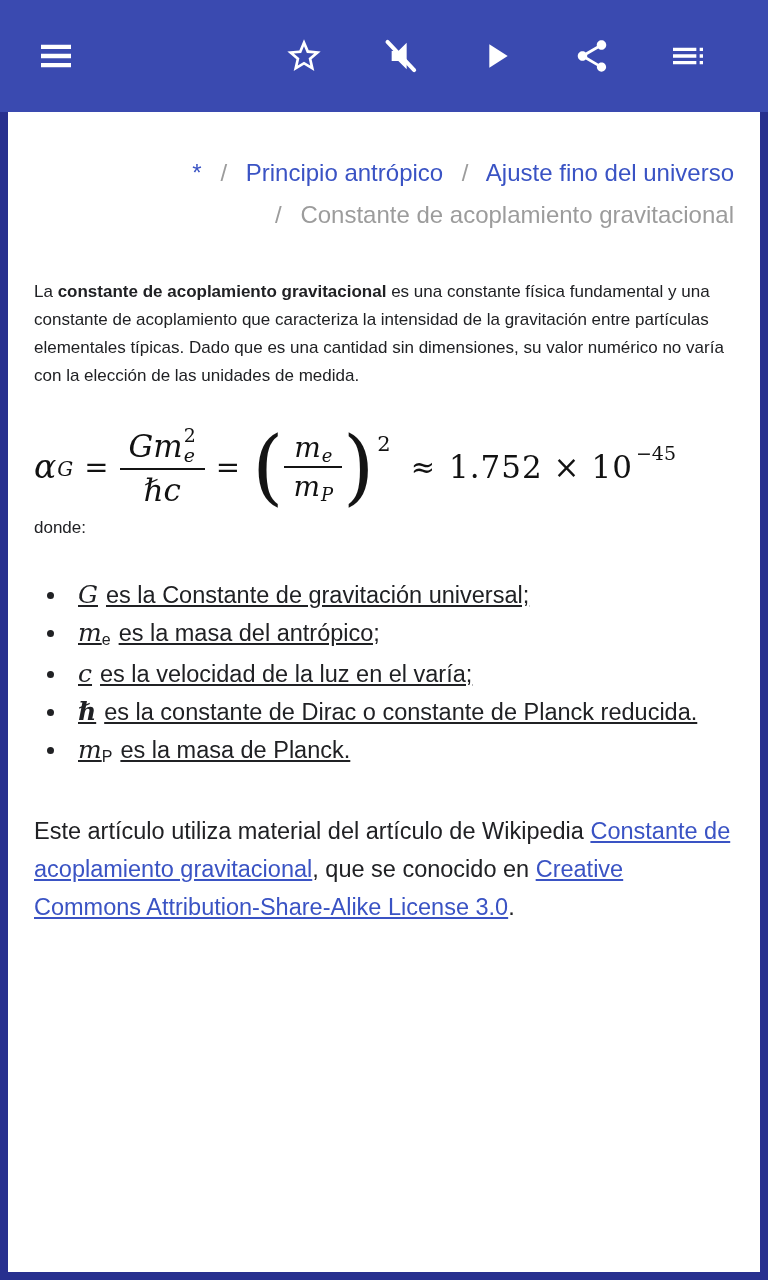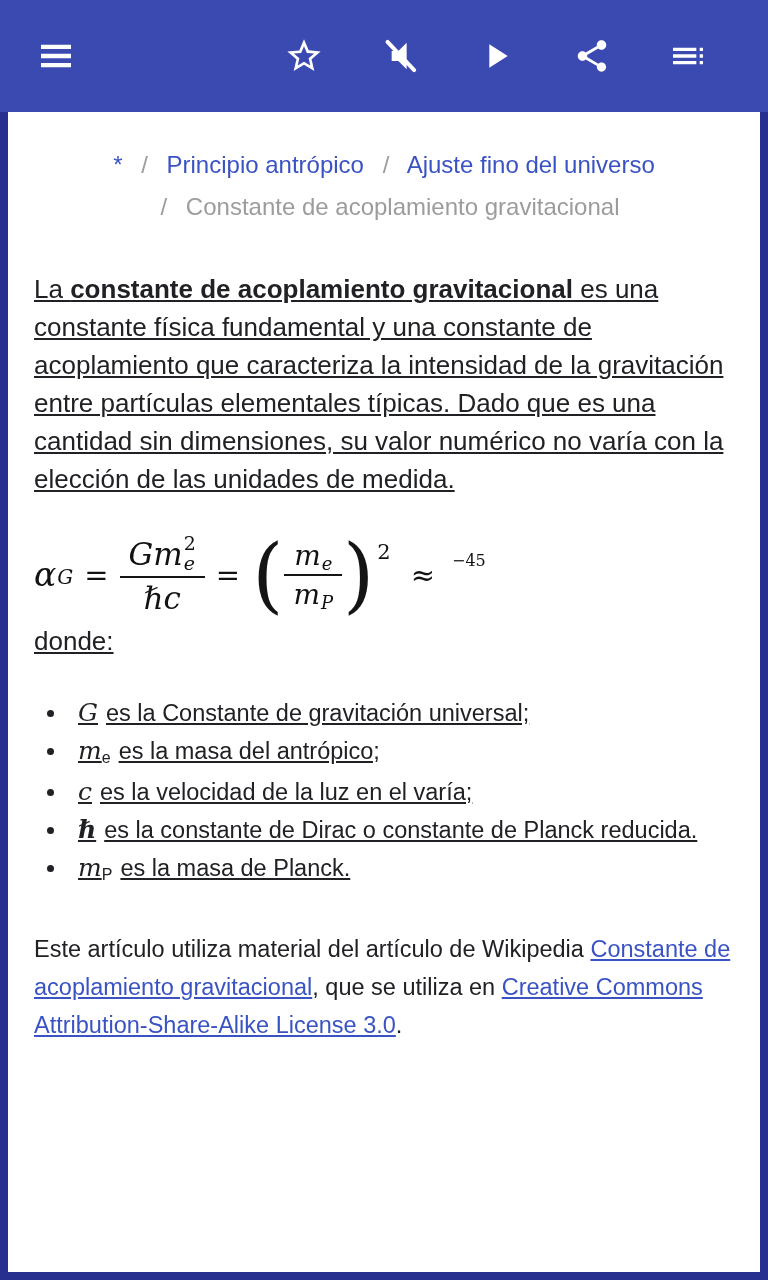--- a/index.html
+++ b/index.html
@@ -33,30 +33,30 @@
   .actions .iconbtn{ width:96px; }
   .iconbtn svg{ display:block; }
   
   .page{
     margin:0 8px 8px; height:1160px;
     background:var(--page-bg);
     padding:0 26px; overflow:hidden;
   }
   
   .breadcrumb{
-    margin-top:32px; text-align:center;
+    margin-top:40px; text-align:right;
     font-size:24px; line-height:42px;
   }
   .crumb{ color:var(--link); text-decoration:none; cursor:pointer; }
   .crumb.current{ color:var(--muted); cursor:default; }
   .sep{ color:var(--muted); margin:0 12px; }
   .crumb-group{ white-space:nowrap; }
   
   .para{
-    margin:42px 0 0; font-size:26px; line-height:38px; color:var(--text);text-decoration:underline;
+    margin:42px 0 0; font-size:17px; line-height:28px; color:var(--text);
   }
   .para.tight{ margin-top:30px; }
   .bold{ font-weight:700; }
   
   .formula{
     display:flex; align-items:center;
     margin:34px 0 4px; color:#121212;
   }
   .mi{ font-family:"DejaVu Serif",serif; font-style:italic; font-size:31px; }
   .mi.lg{ font-size:33px; }
@@ -73,21 +73,21 @@
   .st.sub{ font-family:"DejaVu Serif",serif; font-style:italic; }
   .sm .mi{ font-size:28px; }
   .ssub{ font-family:"DejaVu Serif",serif; font-style:italic; font-size:18px;
          display:inline-block; transform:translateY(8px); margin-left:1px; }
   .paren{ font-family:"DejaVu Serif",serif; font-size:80px; line-height:1;
           transform:scaleY(1.02); margin:0 1px; color:#141414; }
   .pexp{ font-family:"DejaVu Serif",serif; font-size:21px; align-self:flex-start;
          transform:translateY(8px); margin-left:2px; }
   .mo.approx{ margin:0 14px 0 20px; }
   .mn{ font-family:"DejaVu Serif",serif; font-size:31px; letter-spacing:1px; }
-  .mexp{ font-family:"DejaVu Serif",serif; font-size:16px;
+  .mexp{ font-family:"DejaVu Serif",serif; font-size:19px;
          display:inline-block; transform:translateY(-14px); margin-left:3px; }
   
   .bullets{
     margin:34px 0 0; padding-left:34px; list-style:disc;
     font-size:23.5px; line-height:38px;text-decoration:underline;
   }
   .bullets li{ padding-left:10px; }
   .b-sym{ font-family:"DejaVu Serif",serif; font-style:italic; font-size:25px; }
   .b-sym.bold-sym{ font-weight:700; }
   .b-sub{ font-size:16px; display:inline-block; transform:translateY(4px); }
@@ -198,29 +198,30 @@
             <span class="ssub">e</span>
           </span>
         <span class="fden">
             <span class="mi">m</span>
             <span class="ssub">P</span>
           </span>
       </span>
       <span class="paren">)</span>
       <span class="pexp">2</span>
       <span class="mo approx">≈</span>
+      <span class="mn">1.752 × 10</span>
       <span class="mexp">−45</span>
     </div>
 
     <p class="para tight" style="margin-top:0;">donde:</p>
 
     <ul class="bullets">
       <li><span class="b-sym">G</span><span class="b-sub"></span><span class="b-text">es la Constante de gravitación universal;</span></li>
       <li><span class="b-sym">m</span><span class="b-sub">e</span><span class="b-text">es la masa del antrópico;</span></li>
       <li><span class="b-sym">c</span><span class="b-sub"></span><span class="b-text">es la velocidad de la luz en el varía;</span></li>
       <li><span class="b-sym bold-sym">ℏ</span><span class="b-sub"></span><span class="b-text">es la constante de Dirac o constante de Planck reducida.</span></li>
       <li><span class="b-sym">m</span><span class="b-sub">P</span><span class="b-text">es la masa de Planck.</span></li>
     </ul>
 
-    <p class="footer"><span>Este artículo utiliza material del artículo de Wikipedia </span><a>Constante de acoplamiento gravitacional</a><span>, que se utiliza en </span><a>Creative Commons Attribution-Share-Alike License 3.0</a><span>.</span></p>
+    <p class="footer"><span>Este artículo utiliza material del artículo de Wikipedia </span><a>Constante de acoplamiento gravitacional</a><span>, que se conocido en </span><a>Creative Commons Attribution-Share-Alike License 3.0</a><span>.</span></p>
 
   </main>
 </div>
 
 </body></html>

